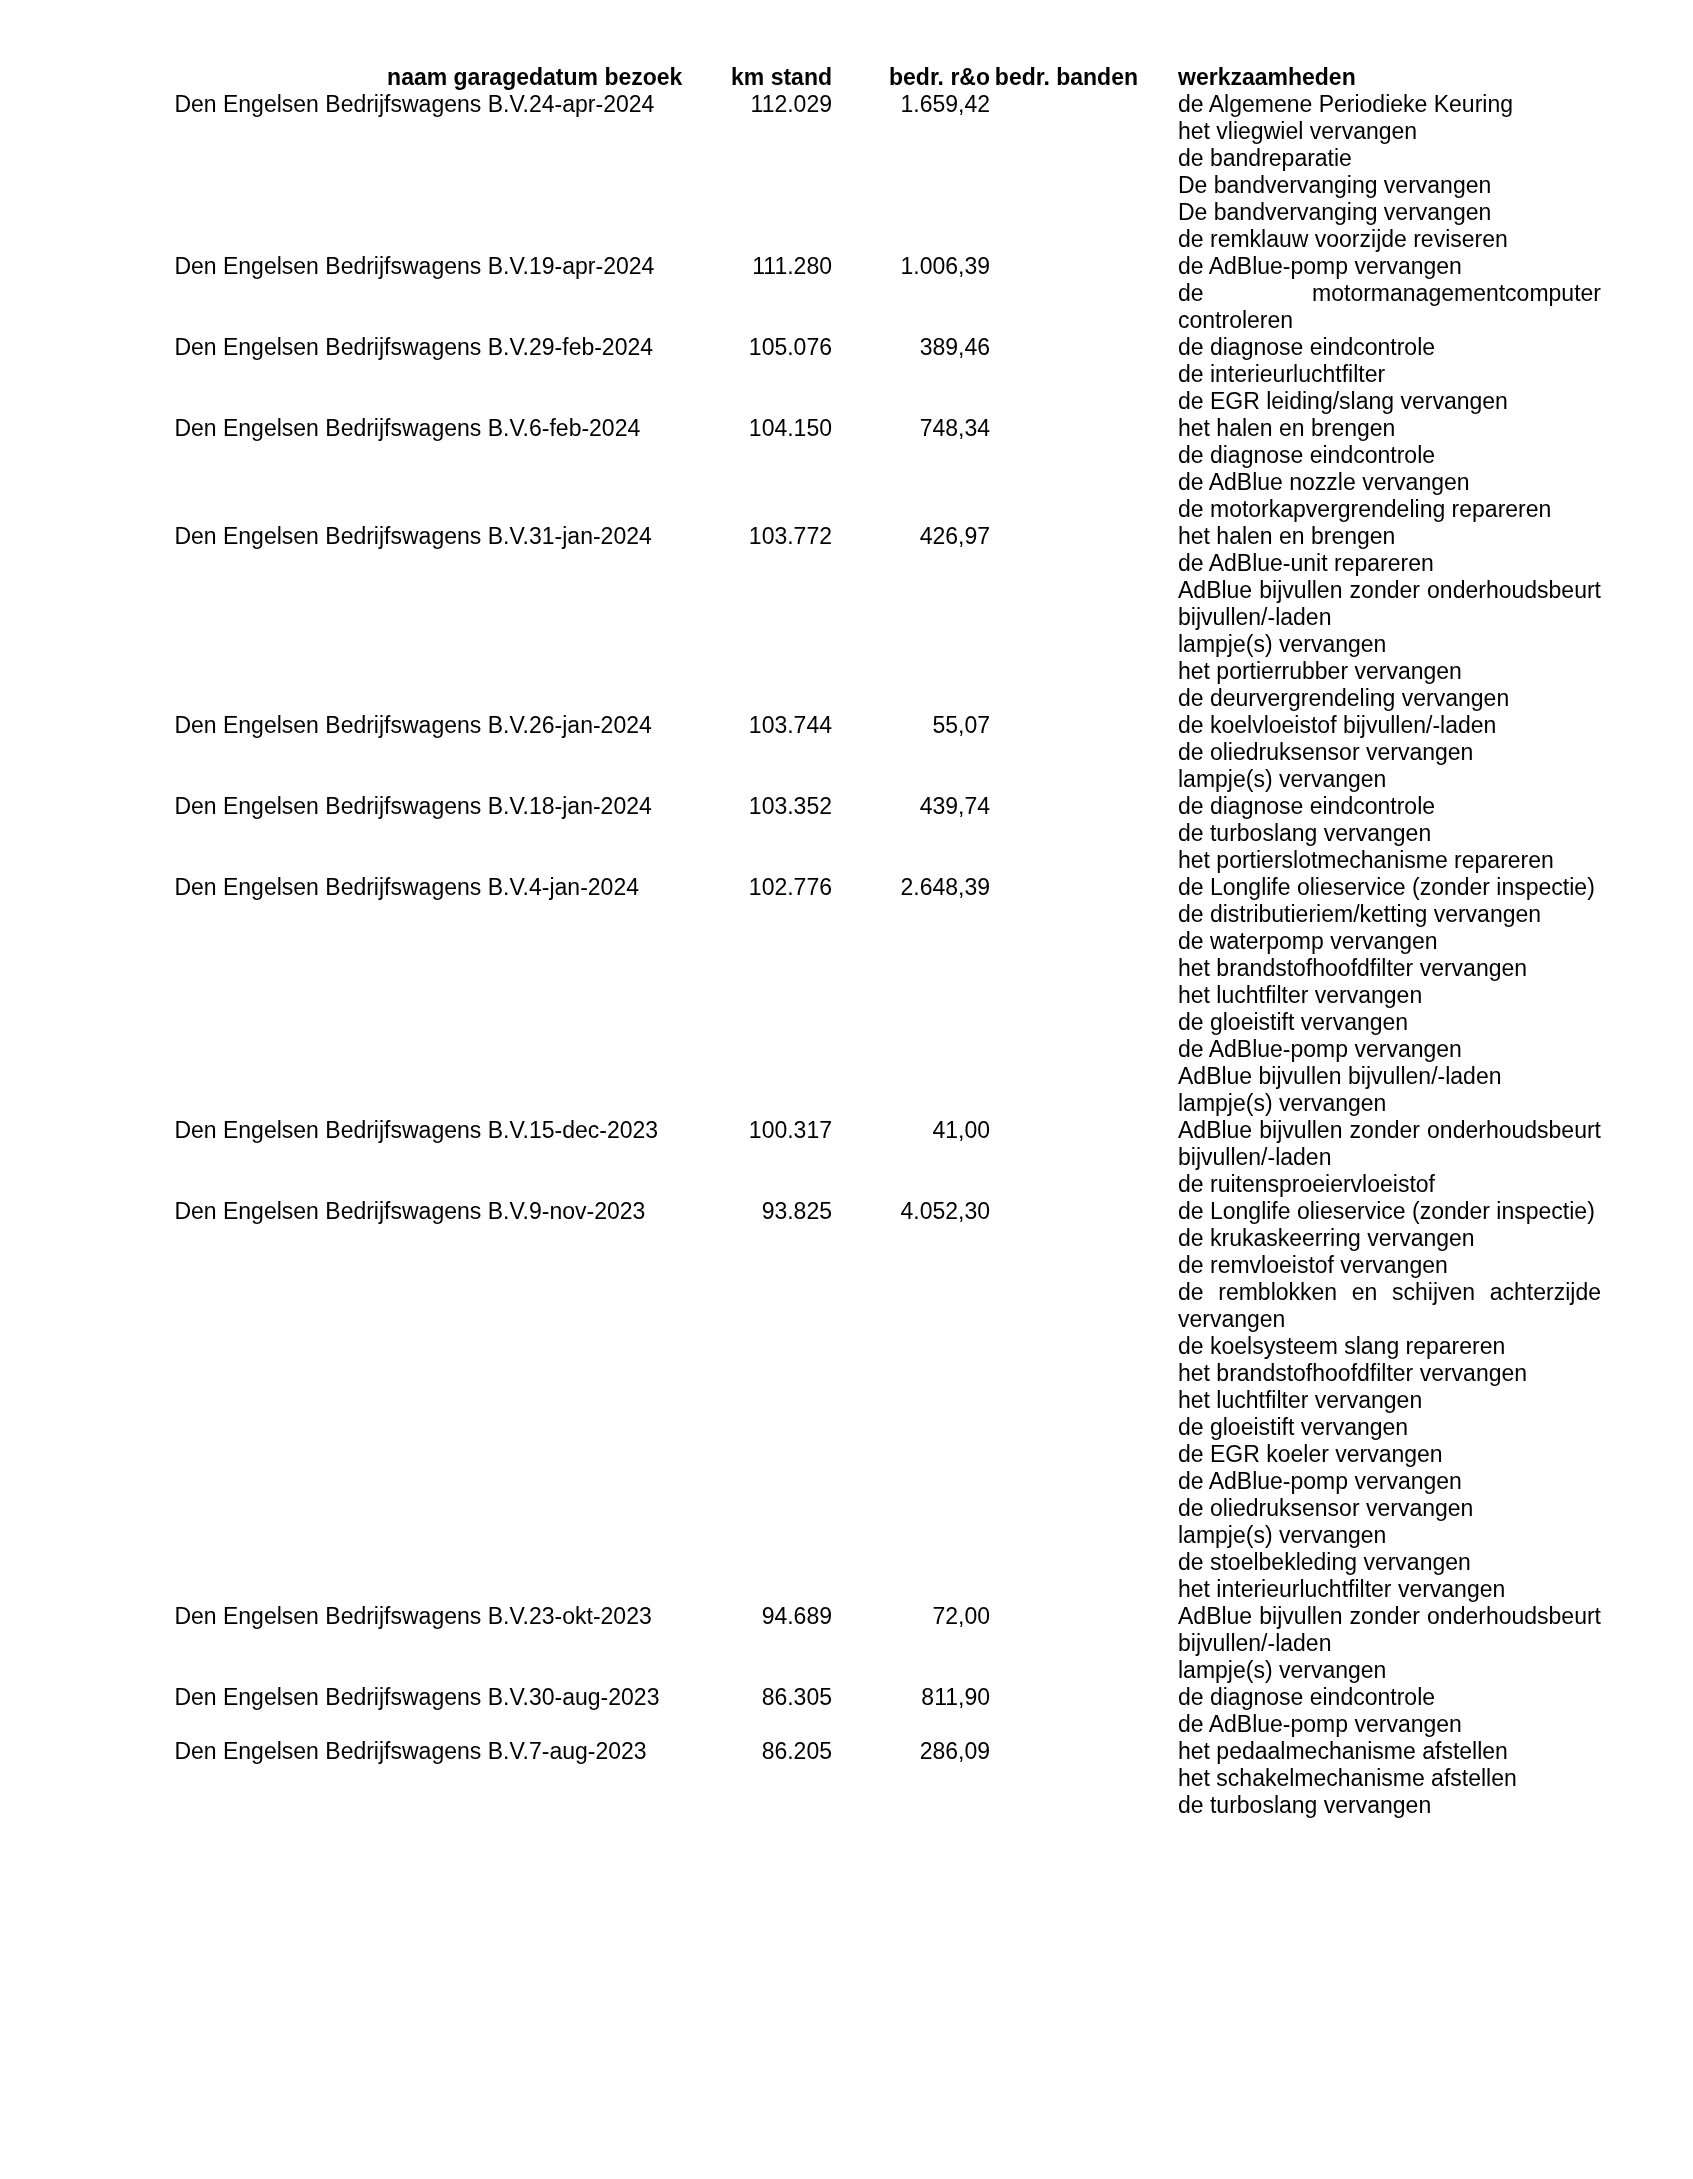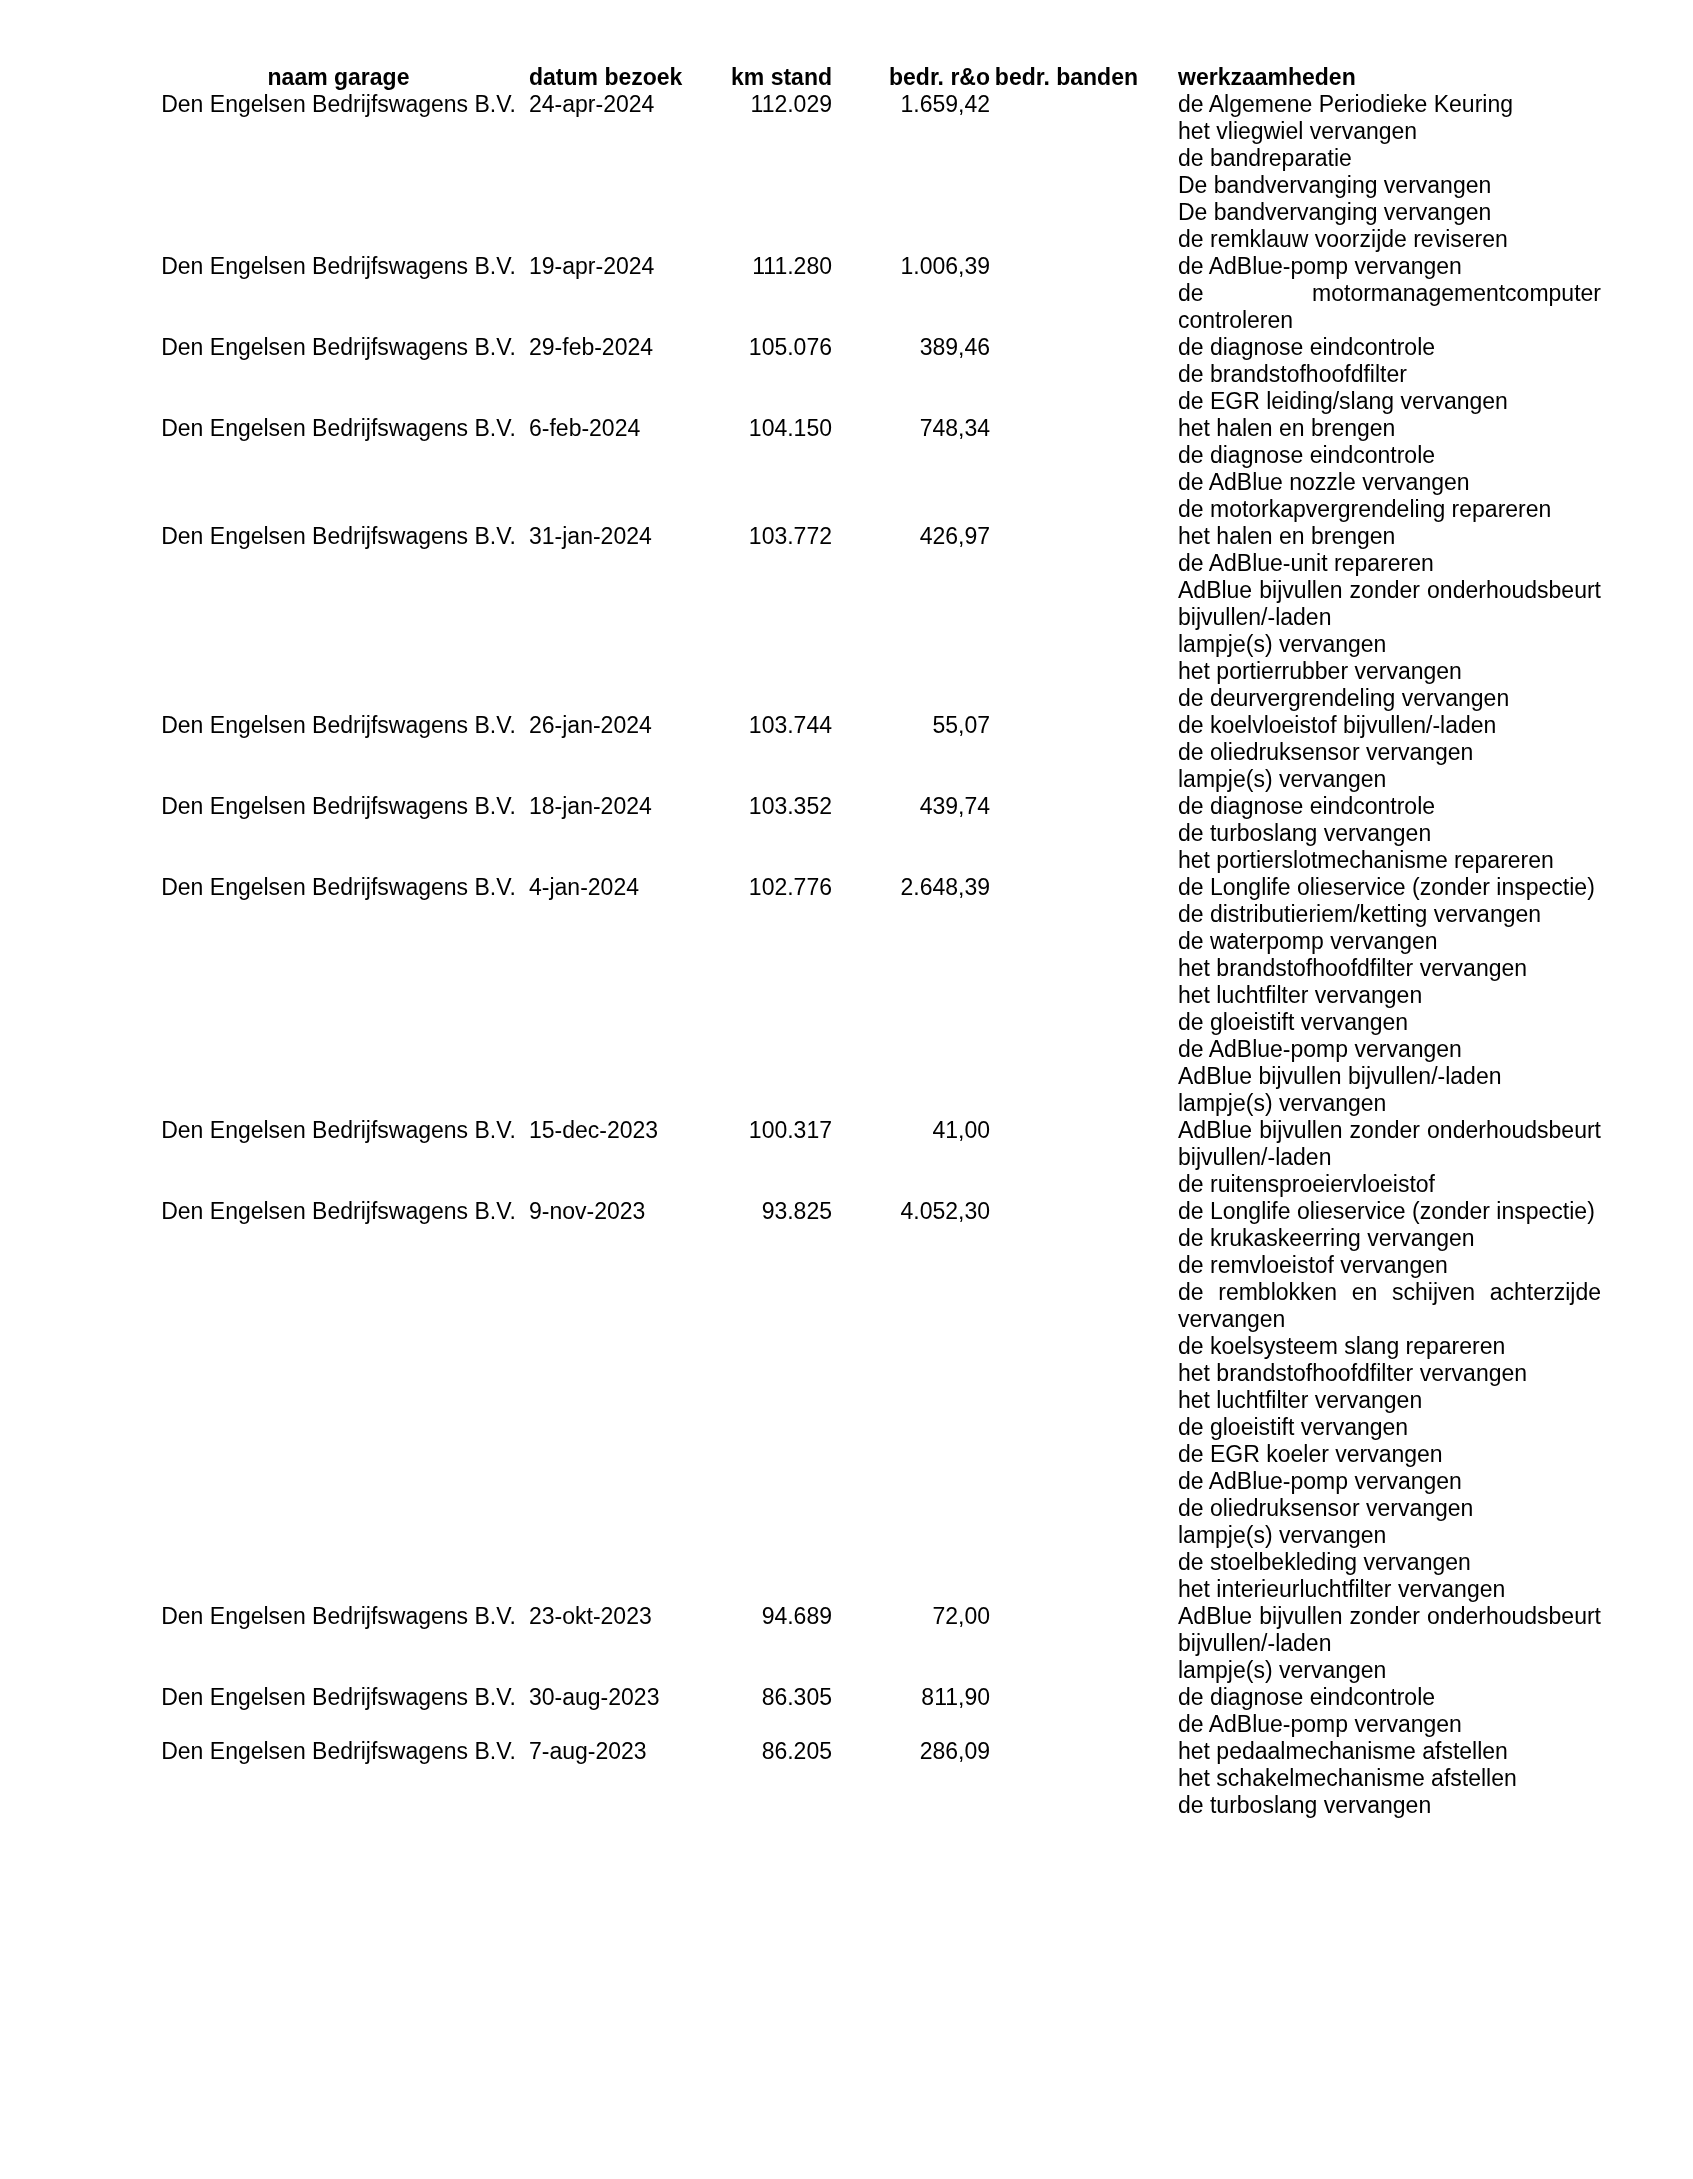--- a/index.html
+++ b/index.html
@@ -21,21 +21,21 @@
     width: 1475px;
   }
   .grid-row {
     display: grid;
     grid-template-columns: 381px 168px 135px 158px 148px 463px;
     align-items: start;
   }
   .header-row {
     font-weight: bold;
   }
-  .c-garage   { text-align: center;  white-space: nowrap; }
+  .c-garage   { text-align: right;  white-space: nowrap; }
   .c-date     { white-space: nowrap; }
   .c-km       { text-align: right; white-space: nowrap; }
   .c-ro       { text-align: right; white-space: nowrap; padding-left: 23px; }
   .c-banden   { text-align: right; white-space: nowrap; }
   .c-werk     { padding-left: 40px; text-align: left; }
   .header-row .c-werk { white-space: nowrap; }
   .werk-item {
     text-align: justify;
     text-justify: inter-word;
   }
@@ -85,21 +85,21 @@
   </div>
 
   <div class="grid-row">
     <div class="c-garage">Den Engelsen Bedrijfswagens B.V.</div>
     <div class="c-date">29-feb-2024</div>
     <div class="c-km">105.076</div>
     <div class="c-ro">389,46</div>
     <div class="c-banden"></div>
     <div class="c-werk">
             <div class="werk-item">de diagnose eindcontrole</div>
-            <div class="werk-item">de brandstofhoofdfilter</div>
+            <div class="werk-item">de interieurluchtfilter</div>
             <div class="werk-item">de EGR leiding/slang vervangen</div>
           </div>
   </div>
 
   <div class="grid-row">
     <div class="c-garage">Den Engelsen Bedrijfswagens B.V.</div>
     <div class="c-date">6-feb-2024</div>
     <div class="c-km">104.150</div>
     <div class="c-ro">748,34</div>
     <div class="c-banden"></div>

